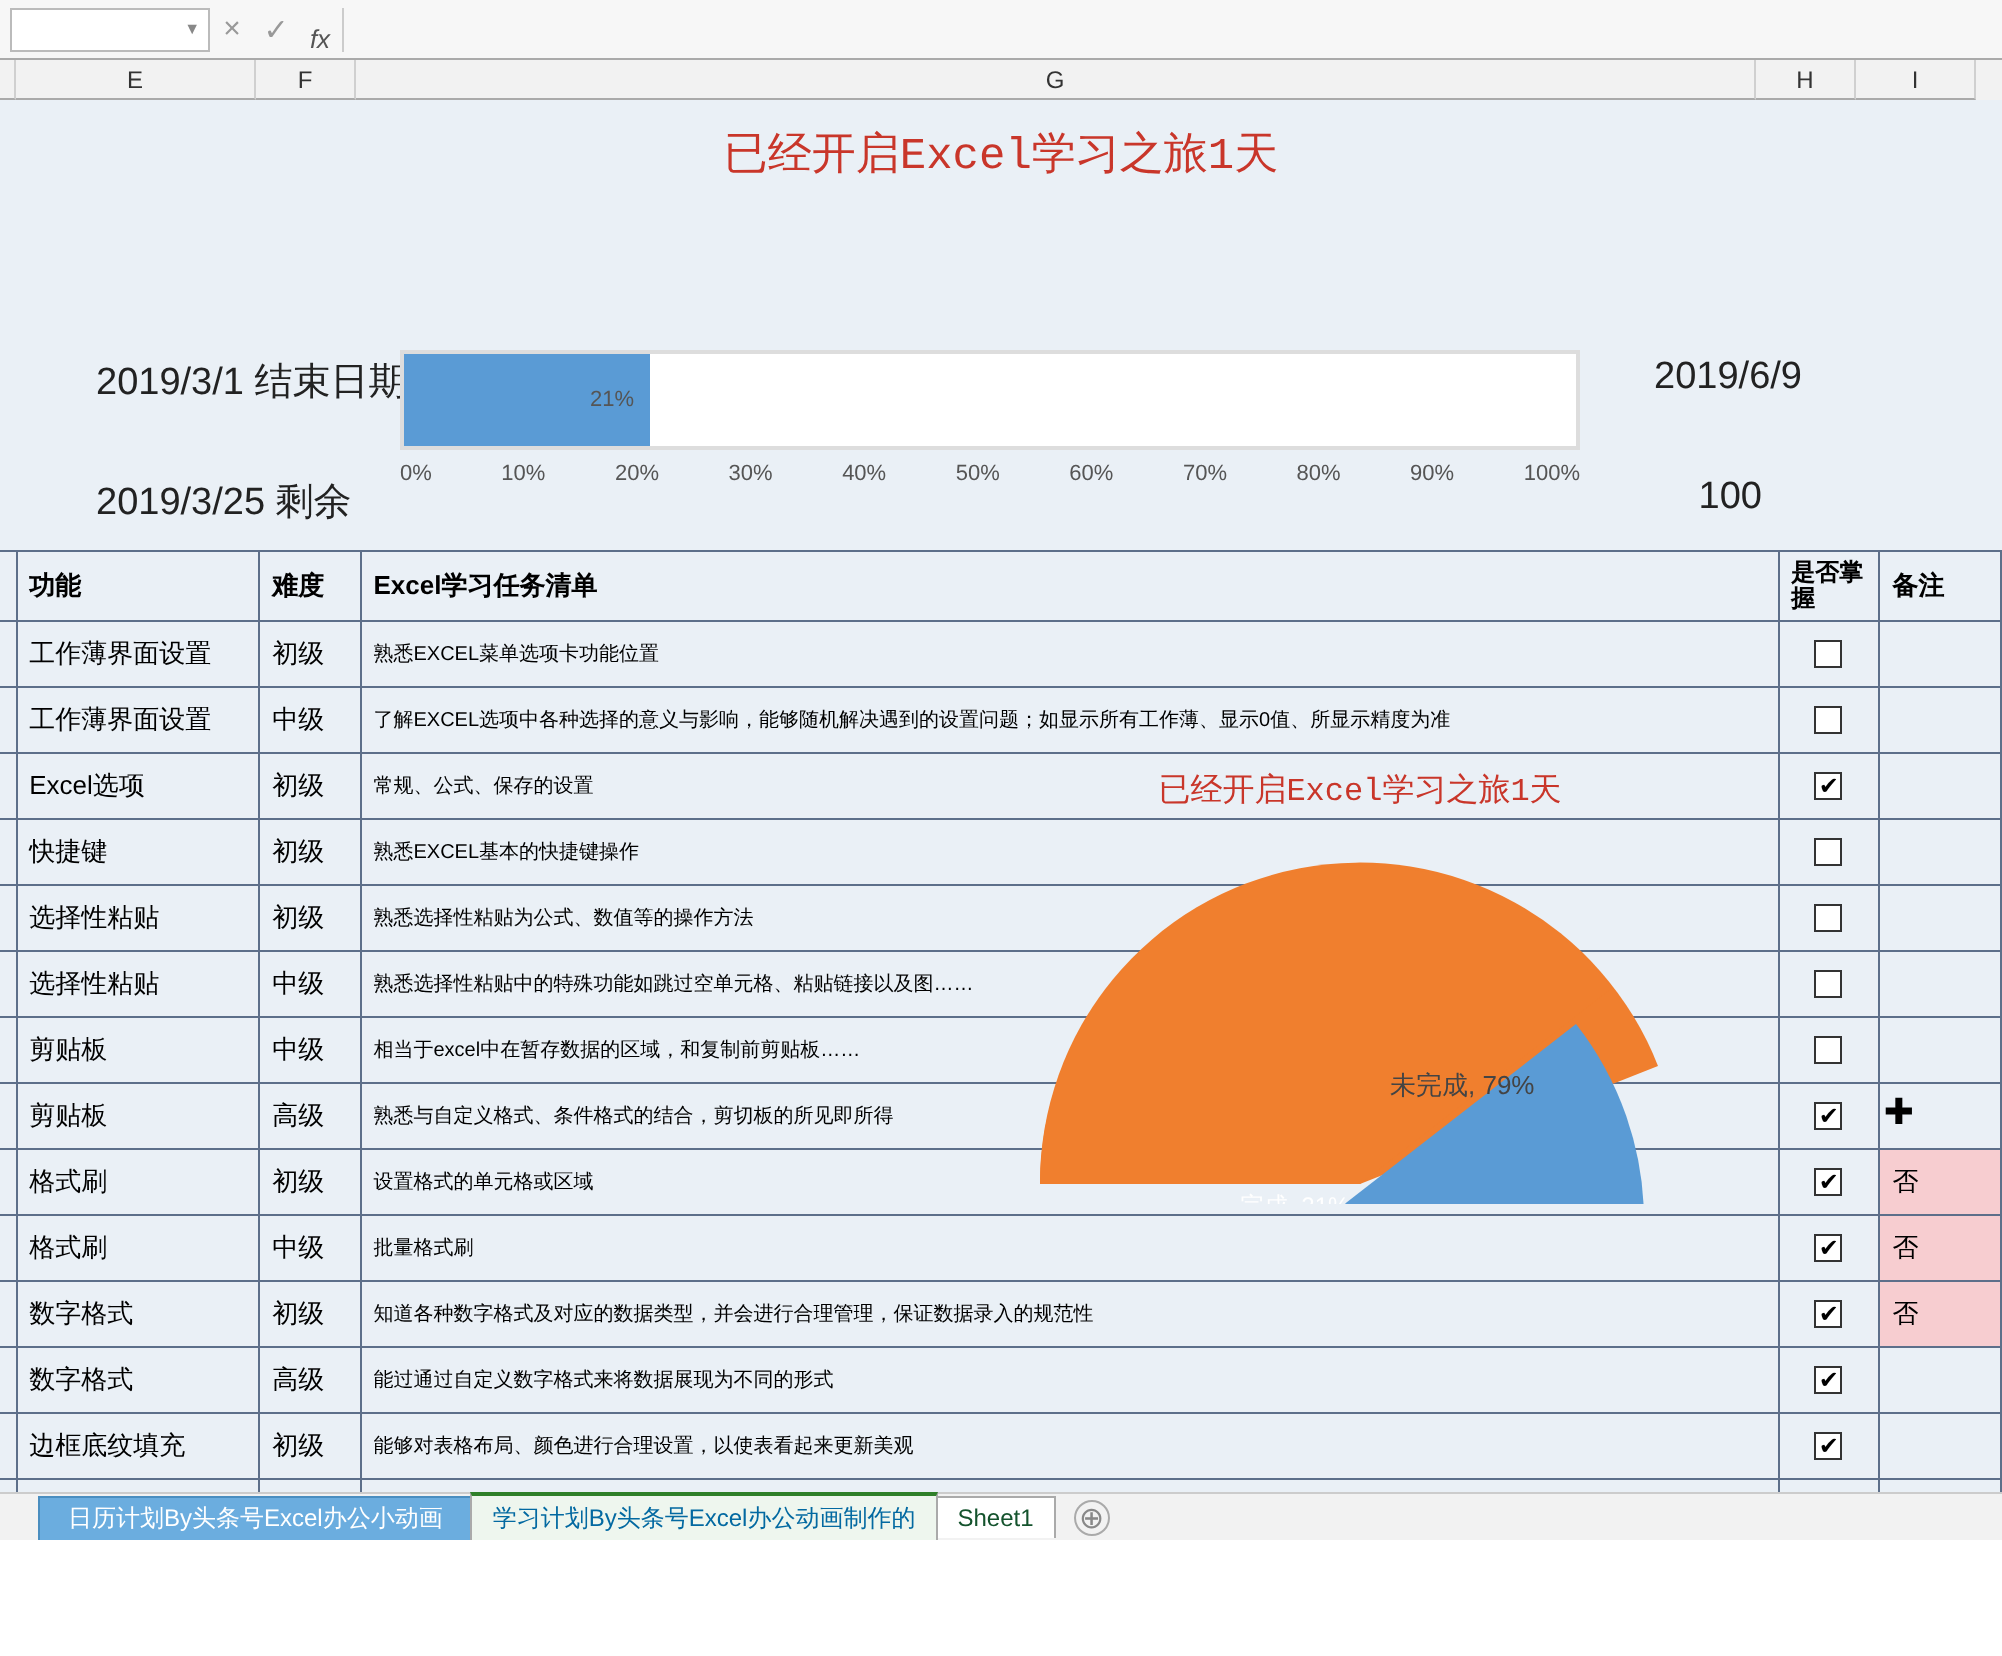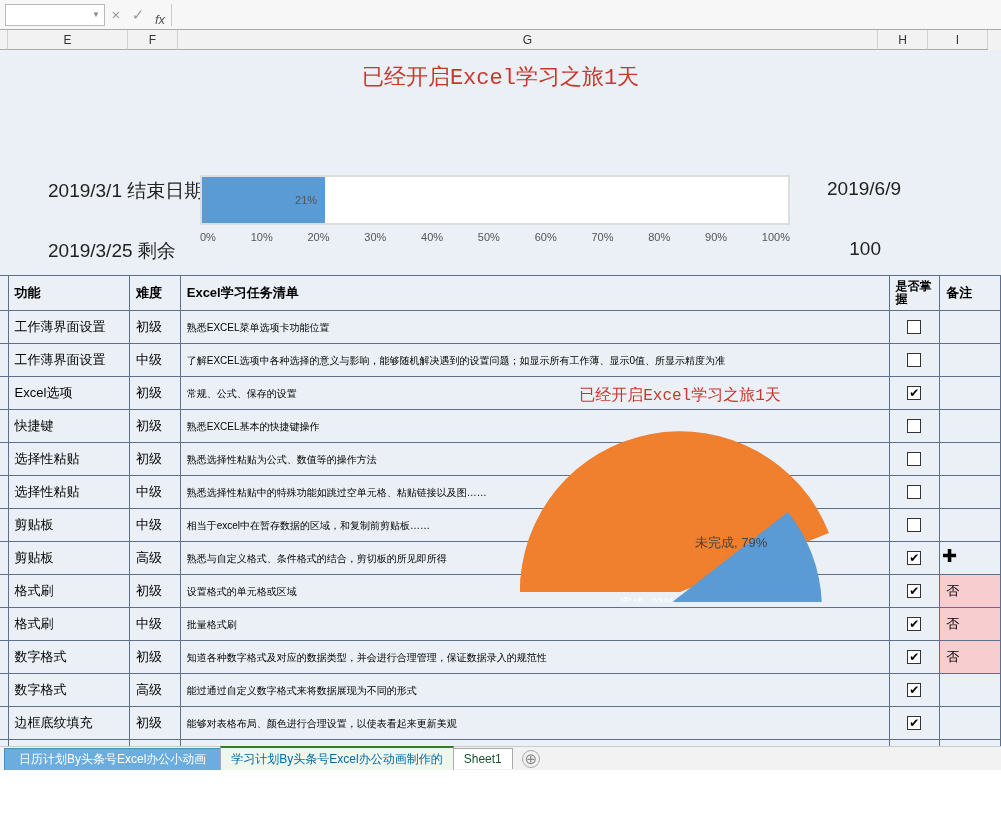--- a/index.html
+++ b/index.html
@@ -162,21 +162,21 @@
 .sheet-tabs {
   position: absolute;
   bottom: 0;
   left: 0;
   right: 0;
   height: 24px;
   background: #f2f2f2;
   border-top: 1px solid #ccc;
   display: flex;
   align-items: center;
-  padding-left: 4px;
+  padding-left: 19px;
   font-size: 12px;
 }
 .tab {
   padding: 3px 10px;
   border: 1px solid #aaa;
   border-bottom: none;
   margin-right: -1px;
   background: #fff;
   color: #14532d;
 }

